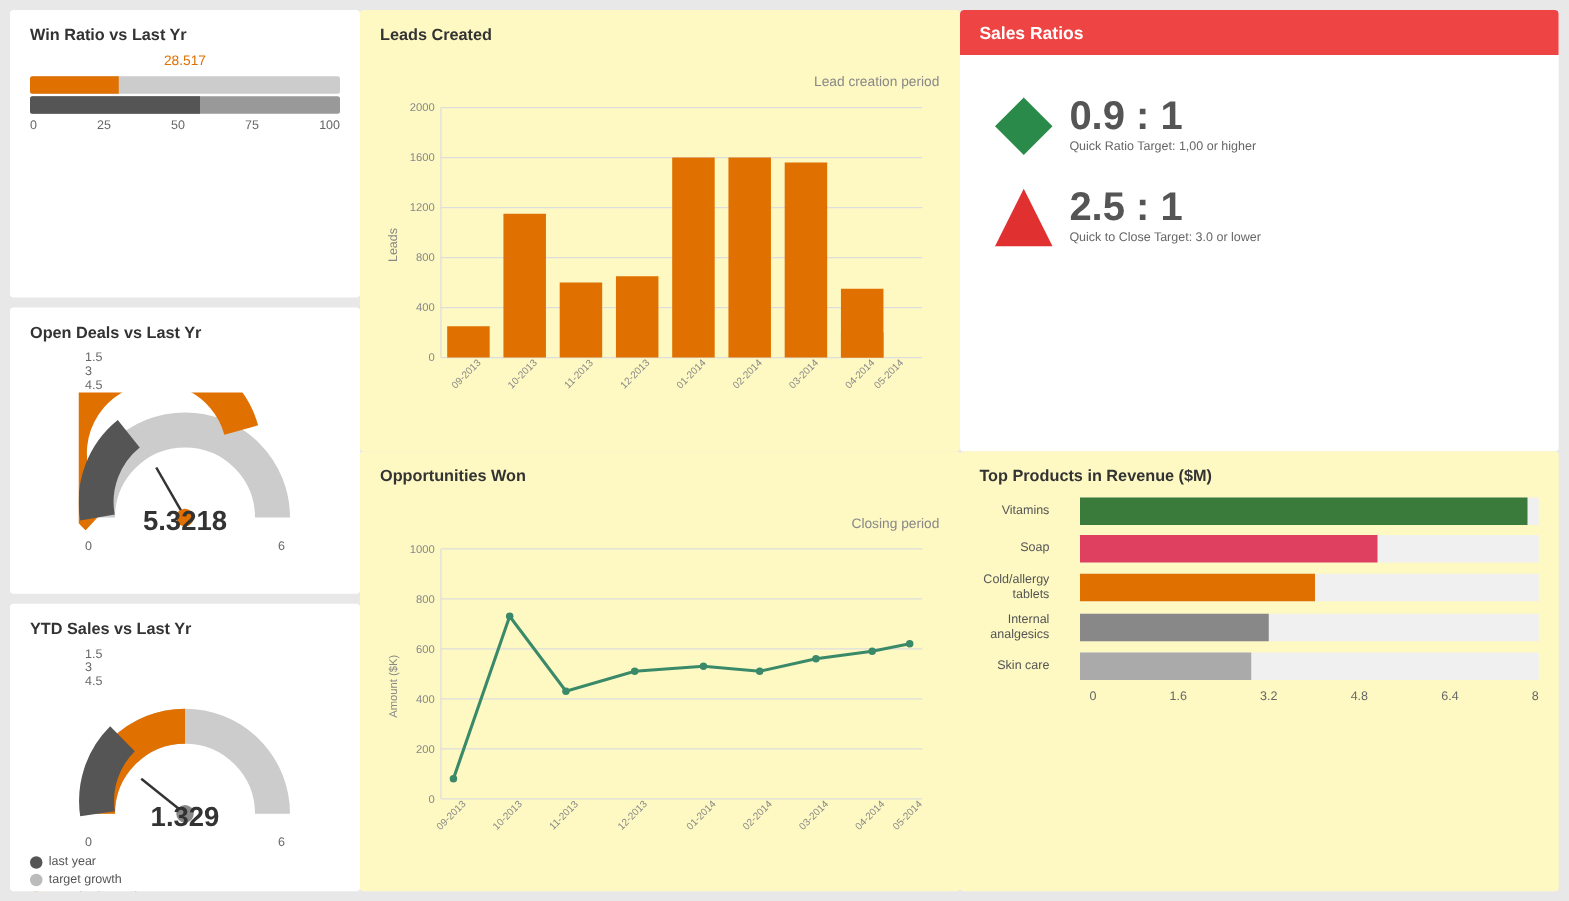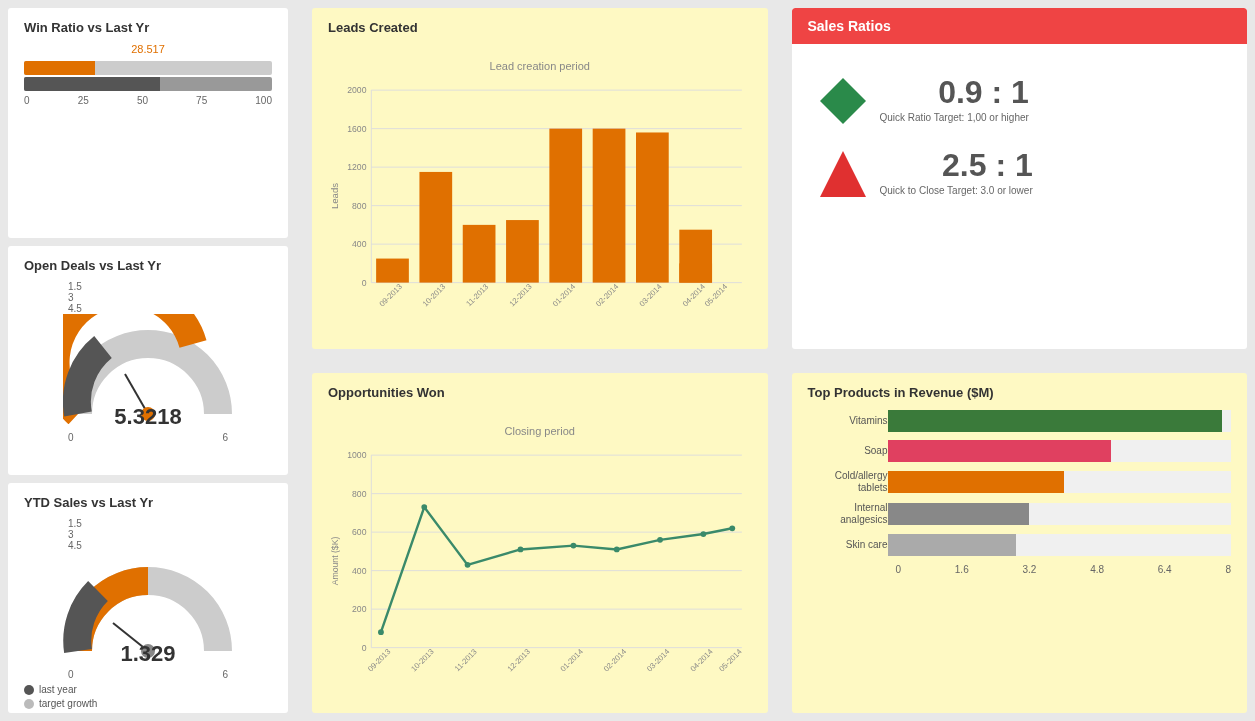--- a/index.html
+++ b/index.html
@@ -9,21 +9,21 @@
       font-size: 12px;
       color: #333;
       width: 1255px;
       height: 721px;
       overflow: hidden;
     }
     .dashboard {
       display: grid;
       grid-template-columns: 280px 1fr 1fr;
       grid-template-rows: 1fr 1fr;
-      gap: 24px;
+      gap: 0;
       padding: 8px;
       height: 100%;
       width: 100%;
     }
     .panel {
       background: #fef9c3;
       border-radius: 3px;
       padding: 12px 16px;
       overflow: hidden;
     }
@@ -154,38 +154,37 @@
     }
     .ratio-icon {
       margin-right: 12px;
       flex-shrink: 0;
     }
     .ratio-number {
       font-size: 32px;
       font-weight: bold;
       color: #555;
       line-height: 1;
-      text-align: right;
     }
     .ratio-description {
       font-size: 10px;
       color: #666;
       margin-top: 4px;
     }
     .product-row {
       display: flex;
       align-items: center;
       margin-bottom: 8px;
     }
     .product-label {
       width: 80px;
       font-size: 10px;
       color: #555;
       text-align: right;
-      padding-right: 0;
+      padding-right: 24px;
       flex-shrink: 0;
       line-height: 1.2;
     }
     .product-bar-track {
       flex: 1;
       height: 22px;
       background: #f0f0f0;
       position: relative;
     }
     .product-bar-fill {
@@ -195,21 +194,21 @@
       display: flex;
       margin-left: 88px;
       justify-content: space-between;
       font-size: 10px;
       color: #666;
       margin-top: 2px;
     }
 
     
     .chart-subtitle {
-      text-align: center;
+      text-align: right;
       color: #888;
       font-size: 11px;
       margin-bottom: 4px;
       margin-top: 25px;
     }
   </style>
 </head>
 <body>
 
 <div class="dashboard">

